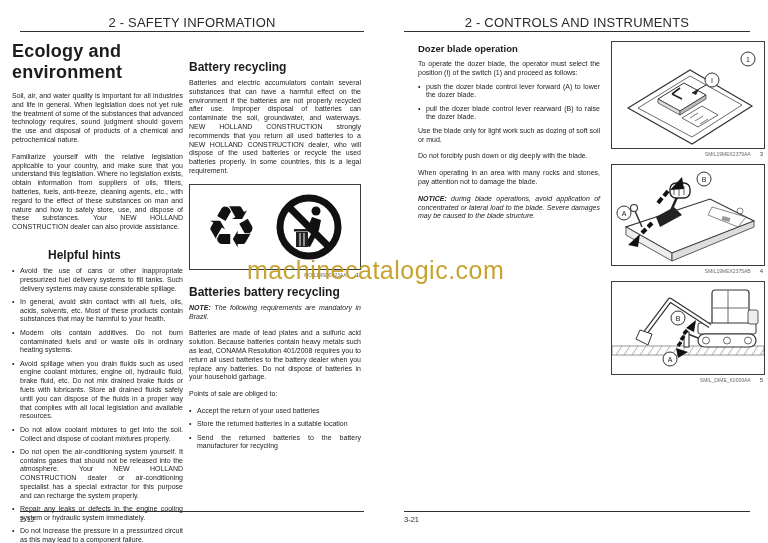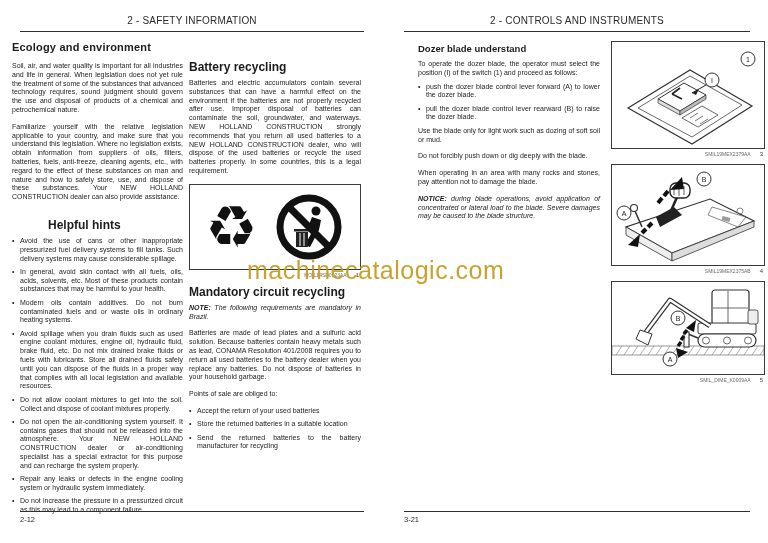--- a/index.html
+++ b/index.html
@@ -3,25 +3,25 @@
 <meta charset="utf-8">
 <style>
   html,body{margin:0;padding:0;}
   body{
     width:768px;height:543px;background:#ffffff;position:relative;overflow:hidden;
     font-family:"Liberation Sans", sans-serif;color:#1c1c1c;
     -webkit-font-smoothing:antialiased;
   }
   .abs{position:absolute;}
   
-  .runhead{font-size:10px;letter-spacing:.2px;color:#2a2a2a;text-align:center;}
+  .runhead{font-size:13px;letter-spacing:.2px;color:#2a2a2a;text-align:center;}
   .rule{height:1.2px;background:#2f2f2f;}
   .folio{font-size:7.5px;color:#2a2a2a;}
   
-  .h1{font-size:11px;font-weight:bold;letter-spacing:.2px;margin:0 0 9px 0;}
+  .h1{font-size:18px;font-weight:bold;letter-spacing:.2px;margin:0 0 9px 0;}
   .h2{font-size:12px;font-weight:bold;margin:0 0 5px 0;}
   .body{font-size:7px;line-height:8.8px;text-align:justify;}
   .body p{margin:0 0 8px 0;}
   .bullets{margin:0 0 4px 0;}
   .bullet{display:flex;margin:0 0 4.5px 0;}
   .bullet .dot{width:8px;flex:0 0 8px;}
   .bullet .dot::before{content:"\2022";}
   .bullet .btxt{flex:1;text-align:justify;}
   .note .lbl, .notice .lbl{font-weight:bold;font-style:italic;}
   .note, .notice{font-style:italic;margin:0 0 8px 0;}
@@ -105,21 +105,21 @@
         <line x1="31" y1="42" x2="31" y2="55" stroke="#fff" stroke-width="1"></line>
         <rect x="21" y="38" width="16" height="2.5" fill="#222"></rect>
         <line x1="15" y1="15" x2="57" y2="57" stroke="#111" stroke-width="7"></line>
       </svg>
     </div>
     <div class="figcap">
       <span>MOIL14SD0023AA</span>
       <span class="num">1</span>
     </div>
   </div>
-  <div class="h2" style="margin-top:6px;">Mandatory circuit recycling</div>
+  <div class="h2" style="margin-top:6px;">Batteries battery recycling</div>
   <div class="body">
     <p class="note"><span class="lbl">NOTE:</span><span> The following requirements are mandatory in Brazil.</span></p>
     <p>Batteries are made of lead plates and a sulfuric acid solution.  Because batteries contain heavy metals such as lead, CONAMA Resolution 401/2008 requires you to return all used batteries to the battery dealer when you replace any batteries.  Do not dispose of batteries in your household garbage.</p>
     <p>Points of sale are obliged to:</p>
   </div>
   <div class="body bullets">
     <div class="bullet">
         <span class="dot"></span>
         <span class="btxt">Accept the return of your used batteries</span>
       </div>
@@ -134,21 +134,21 @@
   </div>
 </div>
 
 <div class="abs rule" style="left:20px;top:511px;width:344px;"></div>
 <div class="abs folio" style="left:20px;top:515px;width:344px;">2-12</div>
 
 <div class="abs runhead" style="left:404px;top:15px;width:346px;">2 - CONTROLS AND INSTRUMENTS</div>
 <div class="abs rule" style="left:404px;top:31px;width:346px;"></div>
 
 <div class="abs" style="left:418px;top:43px;width:182px;">
-  <div class="h2" style="font-size:9.5px;margin-bottom:6px;">Dozer blade understand</div>
+  <div class="h2" style="font-size:9.5px;margin-bottom:6px;">Dozer blade operation</div>
   <div class="body">
     <p style="margin-bottom:5px;">To operate the dozer blade, the operator must select the position (I) of the switch (1) and proceed as follows:</p>
   </div>
   <div class="body bullets">
     <div class="bullet">
         <span class="dot"></span>
         <span class="btxt">push the dozer blade control lever forward (A) to lower the dozer blade.</span>
       </div>
     <div class="bullet">
         <span class="dot"></span>

